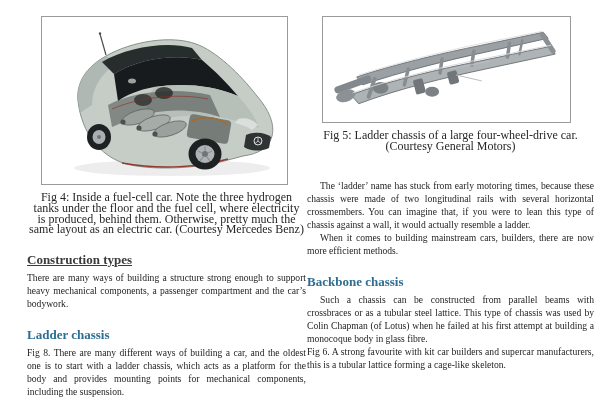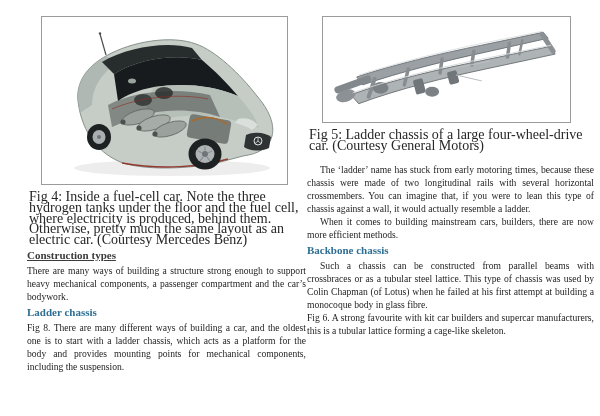--- a/index.html
+++ b/index.html
@@ -20,42 +20,42 @@
     border: 1px solid #9b9b9b;
     background: #fff;
     overflow: hidden;
   }
   .col-left .figframe  { margin: 16px 0 0 14px; width: 245px; height: 167px; }
   .col-right .figframe { margin: 16px 0 0 15px; width: 247px; height: 105px; }
   .figframe svg { display: block; }
 
   .caption {
     margin: 7px 2px 0 2px;
-    font-size: 14px;
+    font-size: 12px;
     line-height: 10.8px;
-    text-align: left;
+    text-align: center;
     color: #262626;
   }
 
   h3 {
-    font-size: 11px;
+    font-size: 13px;
     font-weight: bold;
-    margin: 3px 0 3px 0;
+    margin: 17px 0 3px 0;
     font-family: Liberation Serif, serif;
   }
   h3.h-underline { color: #3b3b3b; text-decoration: underline; }
   h3.h-blue { color: #2e6e93; }
 
   p {
     margin: 0;
     font-size: 9.6px;
     line-height: 13px;
     text-align: justify;
   }
-  p.first { margin-top: 11px; }
+  p.first { margin-top: 27px; }
   p.ind { text-indent: 13px; }
 </style>
 </head>
 <body>
 
 <div class="page">
 
   <div class="col col-left">
 
     <div class="figframe">

